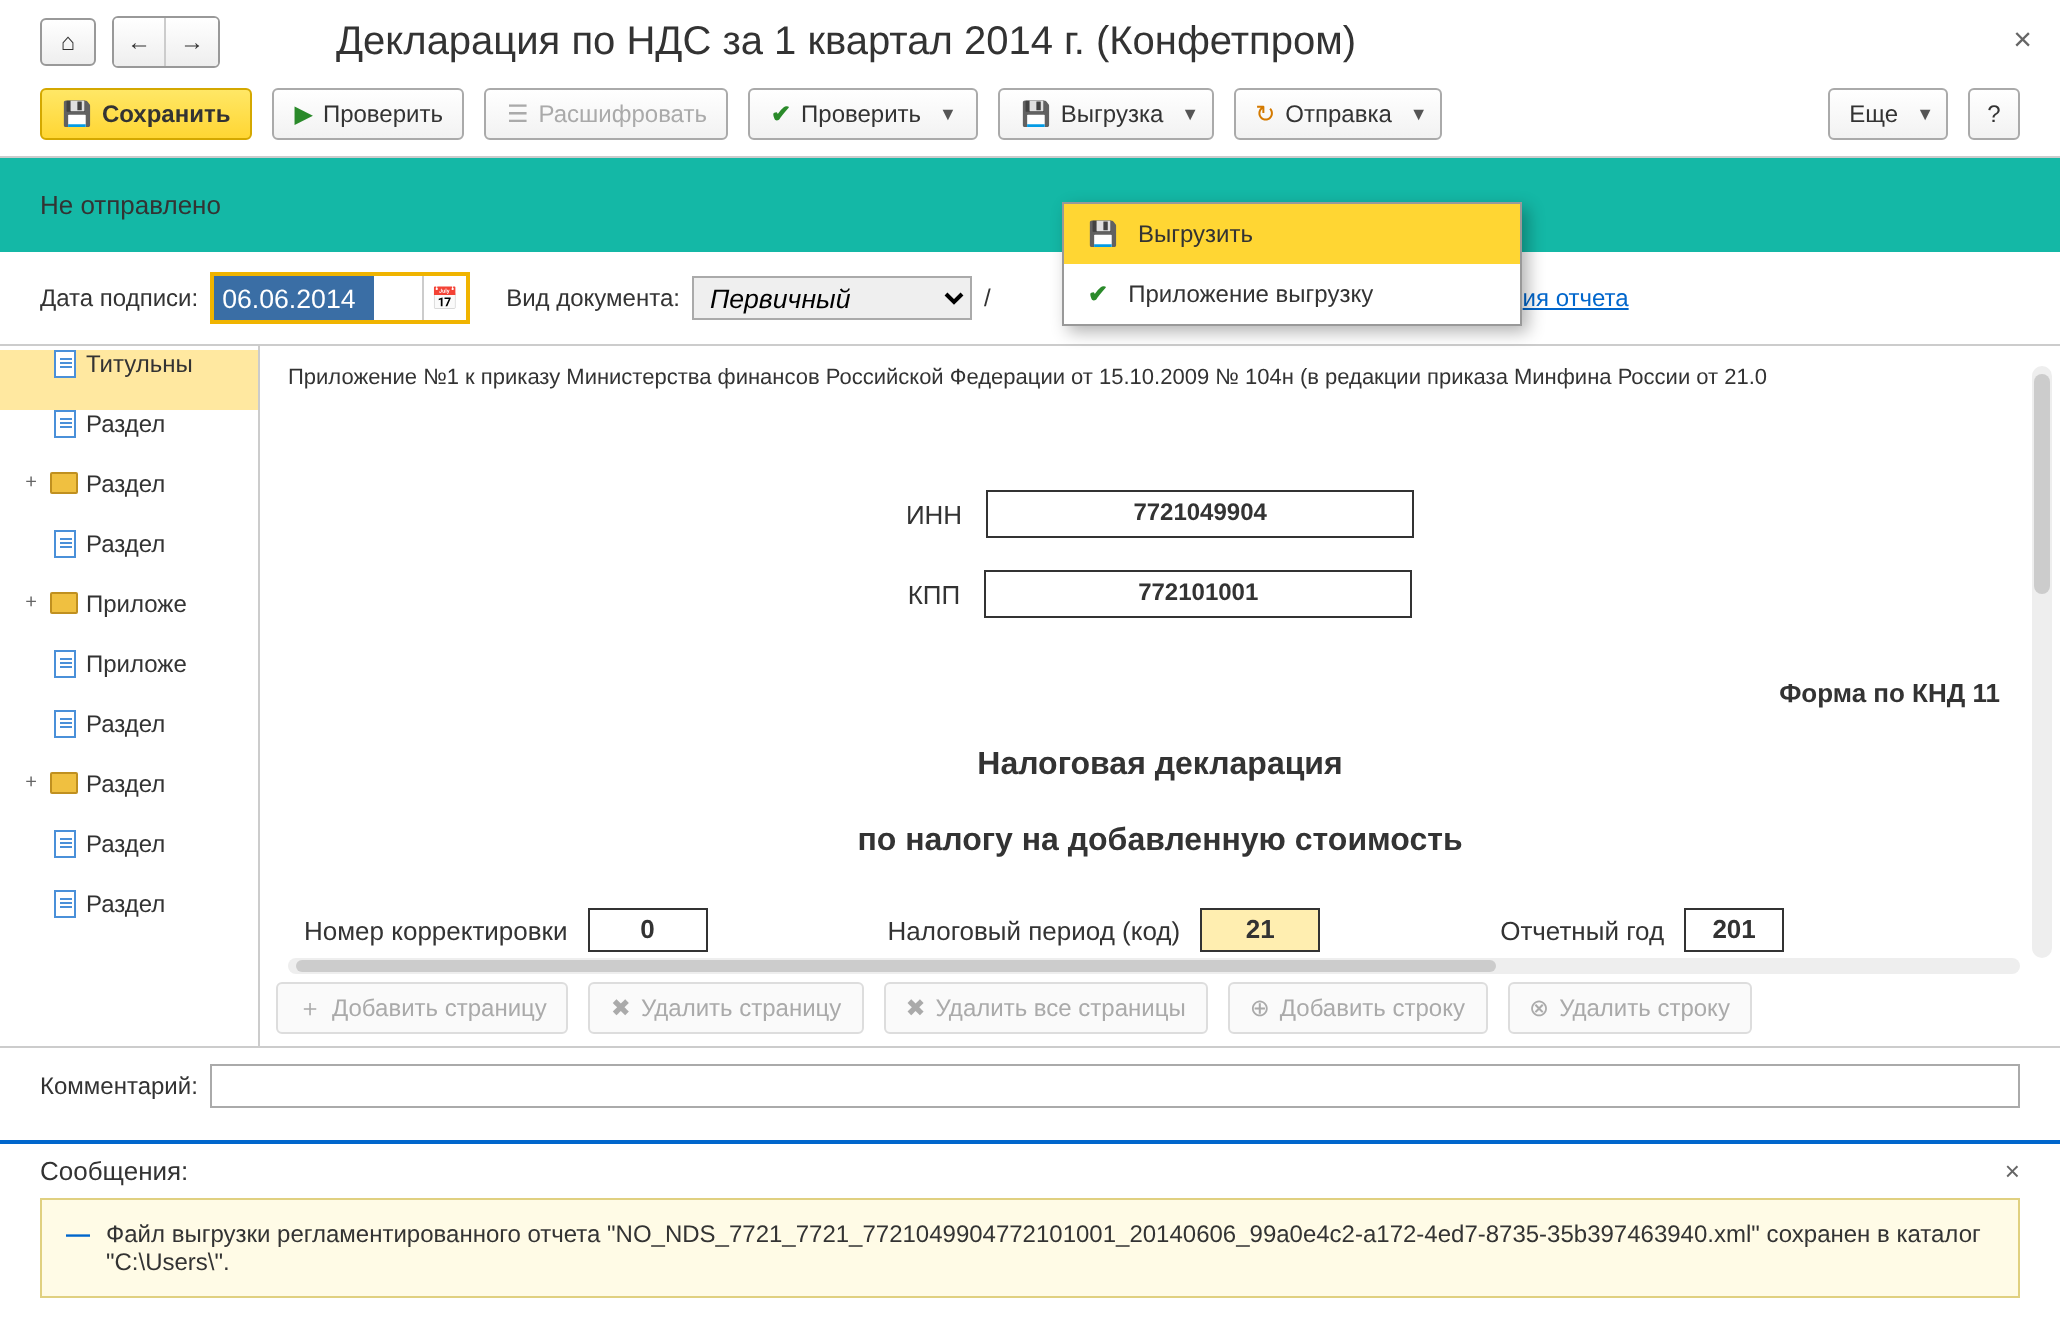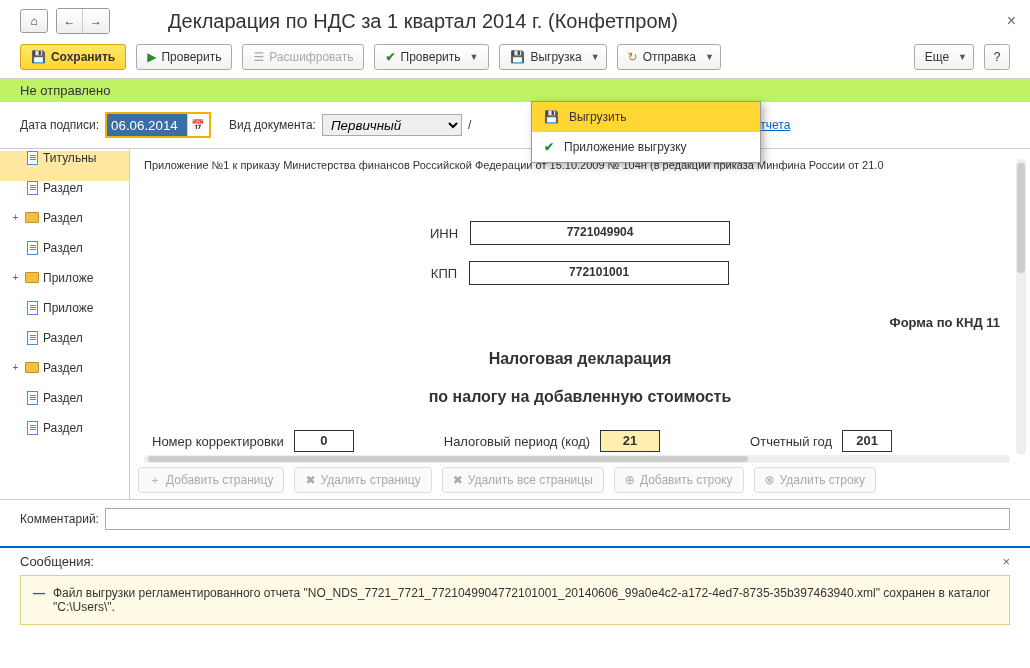--- a/index.html
+++ b/index.html
@@ -10,23 +10,23 @@
 .nav-arrows .arr { width: 26px; height: 24px; background: linear-gradient(#fff,#eee); display: flex; align-items: center; justify-content: center; cursor: pointer; }
 .nav-arrows .arr:first-child { border-right: 1px solid #ccc; }
 .title { font-size: 20px; margin-left: 50px; }
 .close-x { position: absolute; right: 14px; top: 12px; font-size: 16px; color: #666; cursor: pointer; }
 .toolbar { display: flex; align-items: center; padding: 6px 20px 8px; gap: 10px; border-bottom: 1px solid #ccc; }
 .btn { height: 26px; border: 1px solid #aaa; border-radius: 3px; background: linear-gradient(#fff,#f2f2f2); padding: 0 10px; display: flex; align-items: center; gap: 5px; cursor: pointer; font-size: 12px; }
 .btn.save { background: linear-gradient(#ffe766,#ffd633); border-color: #d4a800; font-weight: bold; }
 .btn.disabled { color: #aaa; }
 .btn .caret { font-size: 9px; color: #555; margin-left: 4px; }
 .btn.drop { padding-right: 6px; }
-.status-bar { background: #bef264; padding: 4px 20px; font-size: 13px; }
+.status-bar { background: #14b8a6; padding: 16px 20px; font-size: 13px; }
 .params-row { display: flex; align-items: center; padding: 10px 20px; gap: 6px; border-bottom: 1px solid #ccc; }
-.date-wrap { display: flex; align-items: flex-end; border: 2px solid #f0b400; }
+.date-wrap { display: flex; align-items: flex-end; border: 2px solid #f0b400; gap: 24px; }
 .date-input { width: 80px; height: 22px; padding: 0 4px; border: none; background: #3a6ea5; color: #fff; }
 .date-btn { width: 22px; height: 22px; border: none; background: #fff; border-left: 1px solid #ccc; cursor: pointer; font-size: 11px; }
 .doc-type { width: 140px; height: 22px; border: 1px solid #aaa; padding: 0 4px; font-style: italic; }
 .link { color: #0066cc; text-decoration: underline; cursor: pointer; }
 .main { display: flex; height: 350px; }
 .tree { width: 130px; border-right: 1px solid #ccc; overflow: hidden; padding-top: 2px; }
 .tree-item { display: flex; align-items: center; height: 30px; padding: 0 4px 17px 10px; gap: 4px; cursor: pointer; white-space: nowrap; overflow: hidden; }
 .tree-item.sel { background: #ffe8a0; }
 .tree-exp { width: 11px; display: inline-flex; justify-content: center; font-size: 10px; color: #666; }
 .tree-icon { width: 14px; height: 14px; display: inline-flex; align-items: center; justify-content: center; }
@@ -36,21 +36,21 @@
 .tree-scroll { height: 8px; background: #eee; margin: 80px 20px 0 6px; border-radius: 4px; position: relative; }
 .tree-scroll::after { content:''; position:absolute; left:2px; top:1px; width:30px; height:6px; background:#ccc; border-radius:3px; }
 .doc { flex: 1; position: relative; overflow: hidden; padding: 10px 14px 0 14px; }
 .doc-scroll { position: absolute; right: 4px; top: 10px; bottom: 44px; width: 10px; background: #eee; border-radius: 5px; }
 .doc-scroll::after { content: ''; position: absolute; top: 4px; left: 1px; width: 8px; height: 110px; background: #ccc; border-radius: 4px; }
 .doc-hscroll { position: absolute; bottom: 36px; left: 14px; right: 20px; height: 8px; background: #eee; border-radius: 4px; }
 .doc-hscroll::after { content:''; position:absolute; left:4px; top:1px; width:600px; height:6px; background:#ccc; border-radius:3px; }
 .doc-top-line { font-size: 11px; color: #333; white-space: nowrap; overflow: hidden; }
 .inn-row { display: flex; align-items: center; justify-content: center; margin-top: 50px; gap: 12px; }
 .inn-row label { font-size: 13px; }
-.inn-box { width: 260px; height: 24px; border: 1px solid #333; text-align: center; font-weight: bold; padding: 3px; }
+.inn-box { width: 214px; height: 24px; border: 1px solid #333; text-align: center; font-weight: bold; padding: 3px; }
 .form-knd { text-align: right; margin-top: 30px; font-weight: bold; font-size: 13px; padding-right: 16px; }
 .decl-title { text-align: center; font-weight: bold; font-size: 16px; margin-top: 20px; }
 .fields-row { display: flex; align-items: center; gap: 10px; margin-top: 24px; padding: 0 8px; font-size: 13px; }
 .small-box { width: 60px; height: 22px; border: 1px solid #333; text-align: center; font-weight: bold; padding: 2px; }
 .small-box.yellow { background: #ffeeb0; }
 .page-toolbar { position: absolute; bottom: 0; left: 0; right: 0; padding: 6px 8px; display: flex; gap: 10px; }
 .page-btn { height: 26px; border: 1px solid #ddd; border-radius: 3px; background: #fafafa; color: #aaa; padding: 0 10px; display: flex; align-items: center; gap: 5px; font-size: 12px; }
 .comment-row { display: flex; align-items: center; padding: 8px 20px; gap: 6px; border-top: 1px solid #ccc; }
 .comment-input { flex: 1; height: 22px; border: 1px solid #aaa; padding: 0 4px; }
 .msg-panel { border-top: 2px solid #0066cc; margin-top: 8px; }

